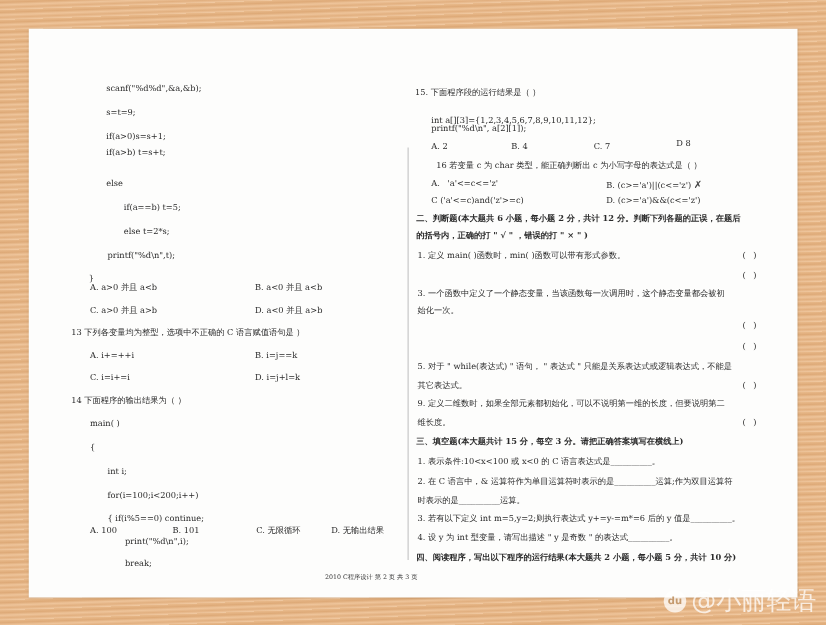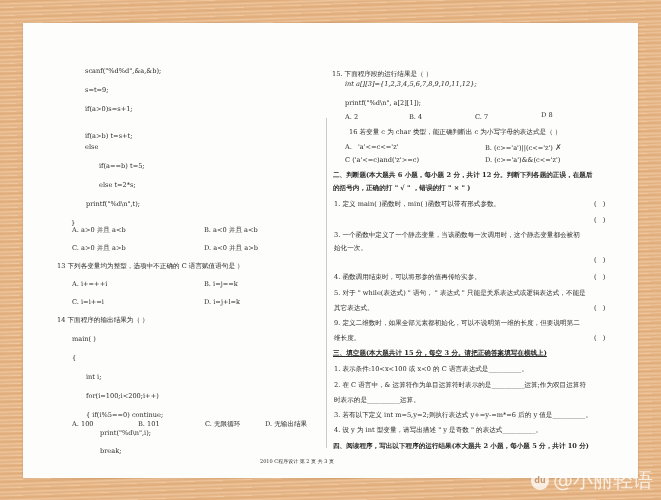--- a/index.html
+++ b/index.html
@@ -36,21 +36,21 @@
 </style>
 </head>
 <body>
 
 <div class="paper">
   <div class="divider"></div>
 
   <div class="line" style="left:62px;top:44px;">scanf("%d%d",&amp;a,&amp;b);</div>
   <div class="line" style="left:62px;top:63px;">s=t=9;</div>
   <div class="line" style="left:62px;top:82px;">if(a&gt;0)s=s+1;</div>
-  <div class="line" style="left:62px;top:109px;text-align:right;">if(a&gt;b) t=s+t;</div>
+  <div class="line" style="left:62px;top:95px;text-align:right;">if(a&gt;b) t=s+t;</div>
   <div class="line" style="left:62px;top:120px;">else</div>
   <div class="line" style="left:76px;top:139px;">if(a==b) t=5;</div>
   <div class="line" style="left:76px;top:158px;">else t=2*s;</div>
   <div class="line" style="left:63px;top:177px;">printf("%d\n",t);</div>
   <div class="line" style="left:48px;top:196px;">}</div>
 
   <div class="opt" style="left:49px;top:180px;transform:translateY(23px);">A.   a&gt;0 并且 a&lt;b</div>
   <div class="opt" style="left:181px;top:203px;">B.   a&lt;0 并且 a&lt;b</div>
   <div class="opt" style="left:49px;top:221px;">C.   a&gt;0 并且 a&gt;b</div>
   <div class="opt" style="left:181px;top:221px;">D.   a&lt;0 并且 a&gt;b</div>
@@ -64,21 +64,21 @@
   <div class="line" style="left:34px;top:293px;">14   下面程序的输出结果为（    ）</div>
   <div class="line" style="left:49px;top:290px;transform:translateY(22px);">main( )</div>
   <div class="line" style="left:49px;top:331px;">{</div>
   <div class="line" style="left:63px;top:350px;">int i;</div>
   <div class="line" style="left:63px;top:369px;">for(i=100;i&lt;200;i++)</div>
   <div class="line" style="left:63px;top:388px;">{     if(i%5==0)     continue;</div>
   <div class="line" style="left:77px;top:406px;">print("%d\n",i);</div>
   <div class="line" style="left:77px;top:424px;">break;</div>
 
   <div class="line" style="left:309px;top:47px;">15.   下面程序段的运行结果是（    ）</div>
-  <div class="line" style="left:322px;top:57px;font-style:italic;">int a[][3]={1,2,3,4,5,6,7,8,9,10,11,12};</div>
+  <div class="line" style="left:322px;top:69px;">int a[][3]={1,2,3,4,5,6,7,8,9,10,11,12};</div>
   <div class="line" style="left:322px;top:76px;">printf("%d\n", a[2][1]);</div>
   <div class="opt" style="left:322px;top:90px;">A.   2</div>
   <div class="opt" style="left:386px;top:90px;">B.   4</div>
   <div class="opt" style="left:452px;top:90px;text-align:center;">C.   7</div>
   <div class="opt" style="left:518px;top:88px;">D   8</div>
 
   <div class="line" style="left:310px;top:105px;margin-left:16px;">16   若变量 c 为 char 类型，能正确判断出 c 为小写字母的表达式是（    ）</div>
   <div class="opt" style="left:322px;top:120px;">A.</div>
   <div class="opt" style="left:335px;top:120px;">'a'&lt;=c&lt;='z'</div>
   <div class="opt" style="left:462px;top:120px;">
@@ -90,30 +90,29 @@
 
   <div class="line" style="left:310px;top:148px;font-weight:bold;">二、判断题(本大题共 6 小题，每小题 2 分，共计 12 分。判断下列各题的正误，在题后</div>
   <div class="line" style="left:310px;top:161px;font-weight:bold;">的括号内，正确的打 " √ " ，错误的打 " × " )</div>
 
   <div class="line" style="left:311px;top:177px;">1.    定义 main( )函数时，min( )函数可以带有形式参数。</div>
   <div class="paren" style="left:571px;top:177px;">(    )</div>
   <div class="paren" style="left:571px;top:193px;">(    )</div>
   <div class="line" style="left:311px;top:208px;">3.    一个函数中定义了一个静态变量，当该函数每一次调用时，这个静态变量都会被初</div>
   <div class="line" style="left:311px;top:221px;">始化一次。</div>
   <div class="paren" style="left:571px;top:233px;">(    )</div>
-  <div class="line" style="left:311px;top:250px;">4.    函数调用结束时，可以将形参的值再传给实参。</div>
   <div class="paren" style="left:571px;top:250px;">(    )</div>
   <div class="line" style="left:311px;top:266px;">5.    对于 " while(表达式) " 语句， " 表达式 " 只能是关系表达式或逻辑表达式，不能是</div>
   <div class="line" style="left:311px;top:281px;">其它表达式。</div>
   <div class="paren" style="left:571px;top:281px;">(    )</div>
   <div class="line" style="left:311px;top:296px;">9.    定义二维数时，如果全部元素都初始化，可以不说明第一维的长度，但要说明第二</div>
   <div class="line" style="left:311px;top:311px;">维长度。</div>
   <div class="paren" style="left:571px;top:311px;">(    )</div>
 
-  <div class="line" style="left:310px;top:326px;font-weight:bold;text-decoration:underline;">三、填空题(本大题共计 15 分，每空 3 分。请把正确答案填写在横线上)</div>
+  <div class="line" style="left:310px;top:326px;font-weight:bold;">三、填空题(本大题共计 15 分，每空 3 分。请把正确答案填写在横线上)</div>
   <div class="line" style="left:311px;top:342px;">1.    表示条件:10&lt;x&lt;100 或 x&lt;0 的 C 语言表达式是__________。</div>
   <div class="line" style="left:311px;top:358px;">2.    在 C 语言中，&amp; 运算符作为单目运算符时表示的是__________运算;作为双目运算符</div>
   <div class="line" style="left:311px;top:373px;">时表示的是__________运算。</div>
   <div class="line" style="left:311px;top:388px;">3.    若有以下定义 int m=5,y=2;则执行表达式 y+=y-=m*=6 后的 y 值是__________。</div>
   <div class="line" style="left:311px;top:403px;">4.    设 y 为 int 型变量，请写出描述 " y 是奇数 " 的表达式__________。</div>
 
   <div class="line" style="left:310px;top:419px;font-weight:bold;">四、阅读程序，写出以下程序的运行结果(本大题共 2 小题，每小题 5 分，共计 10 分)</div>
 
   <div class="footer" style="left:237px;top:435px;">2010 C程序设计  第 2 页  共 3 页</div>
 </div>

